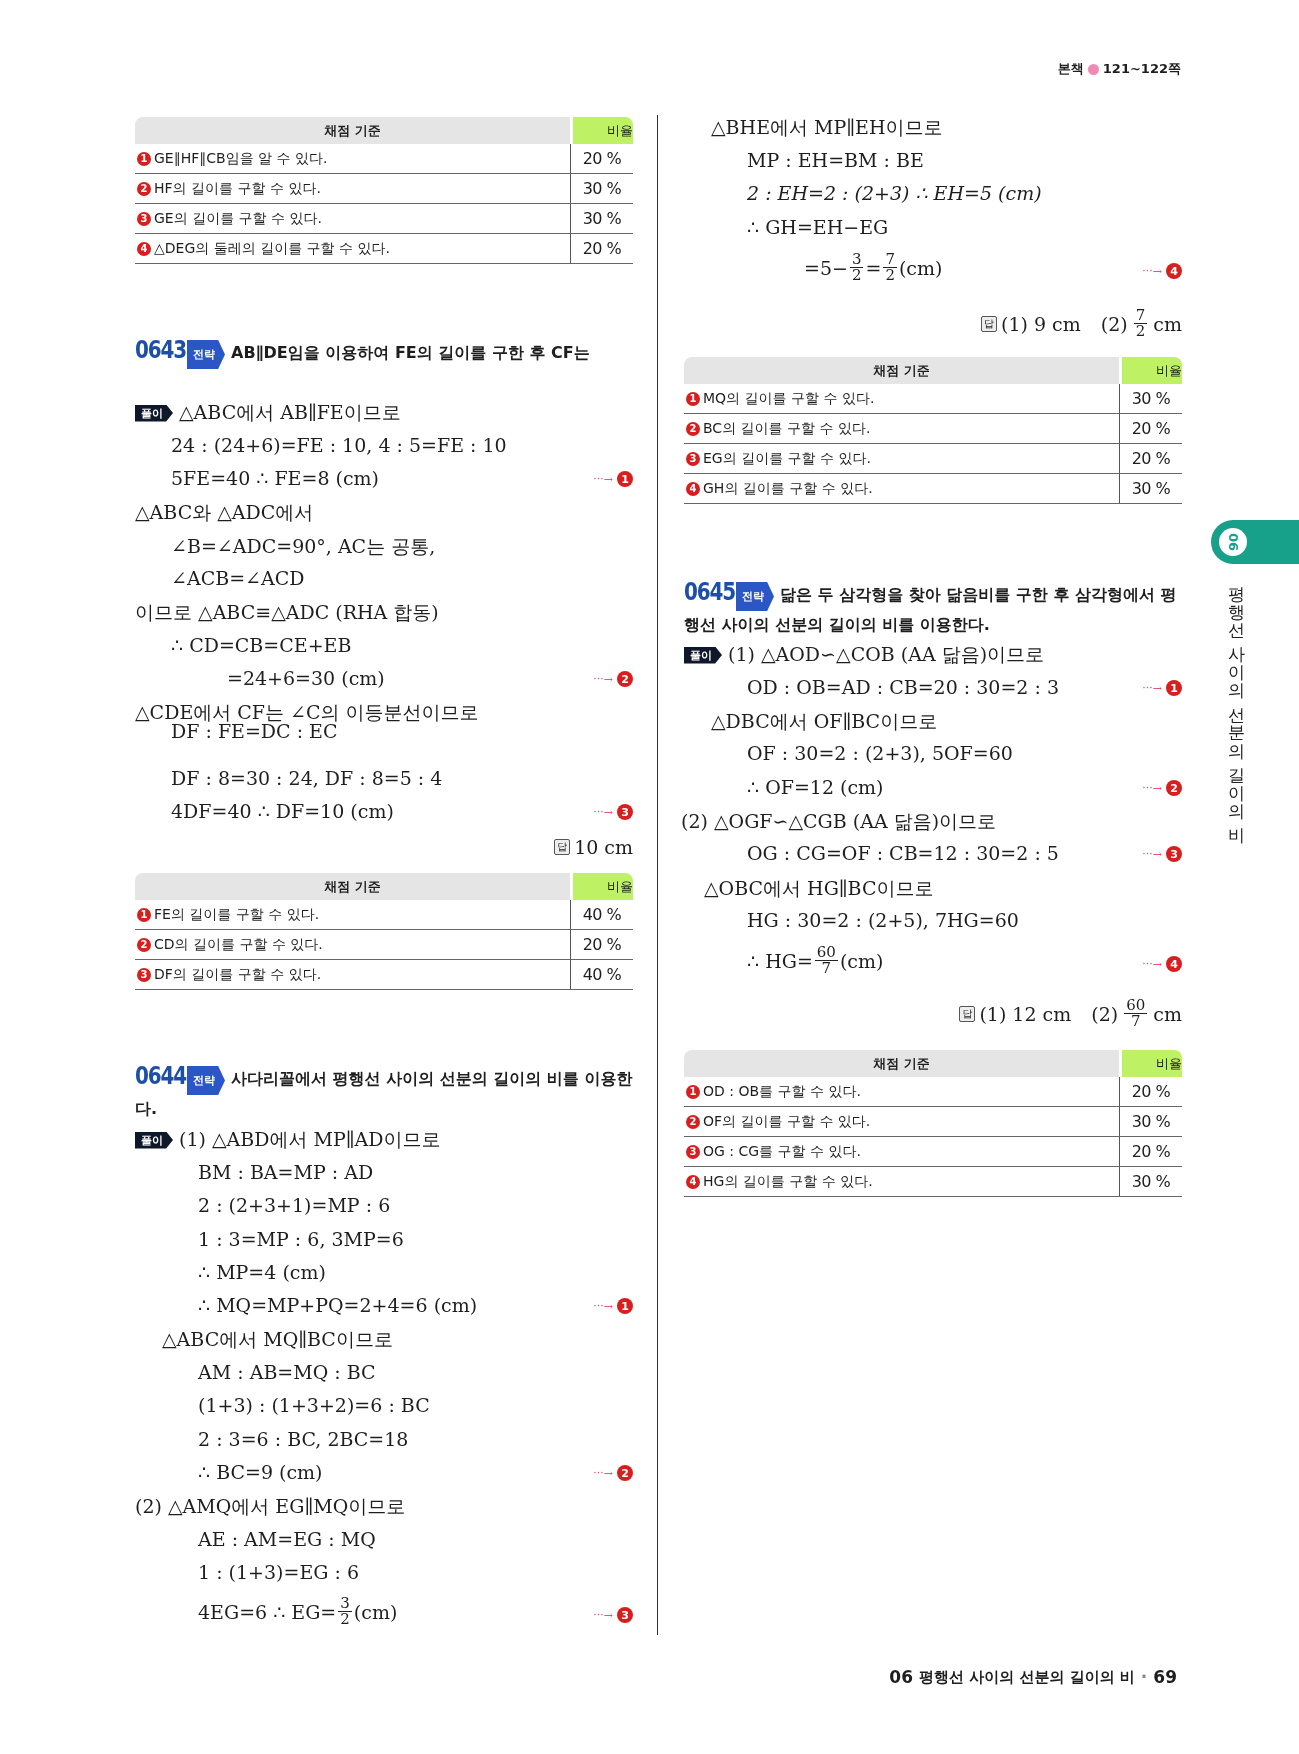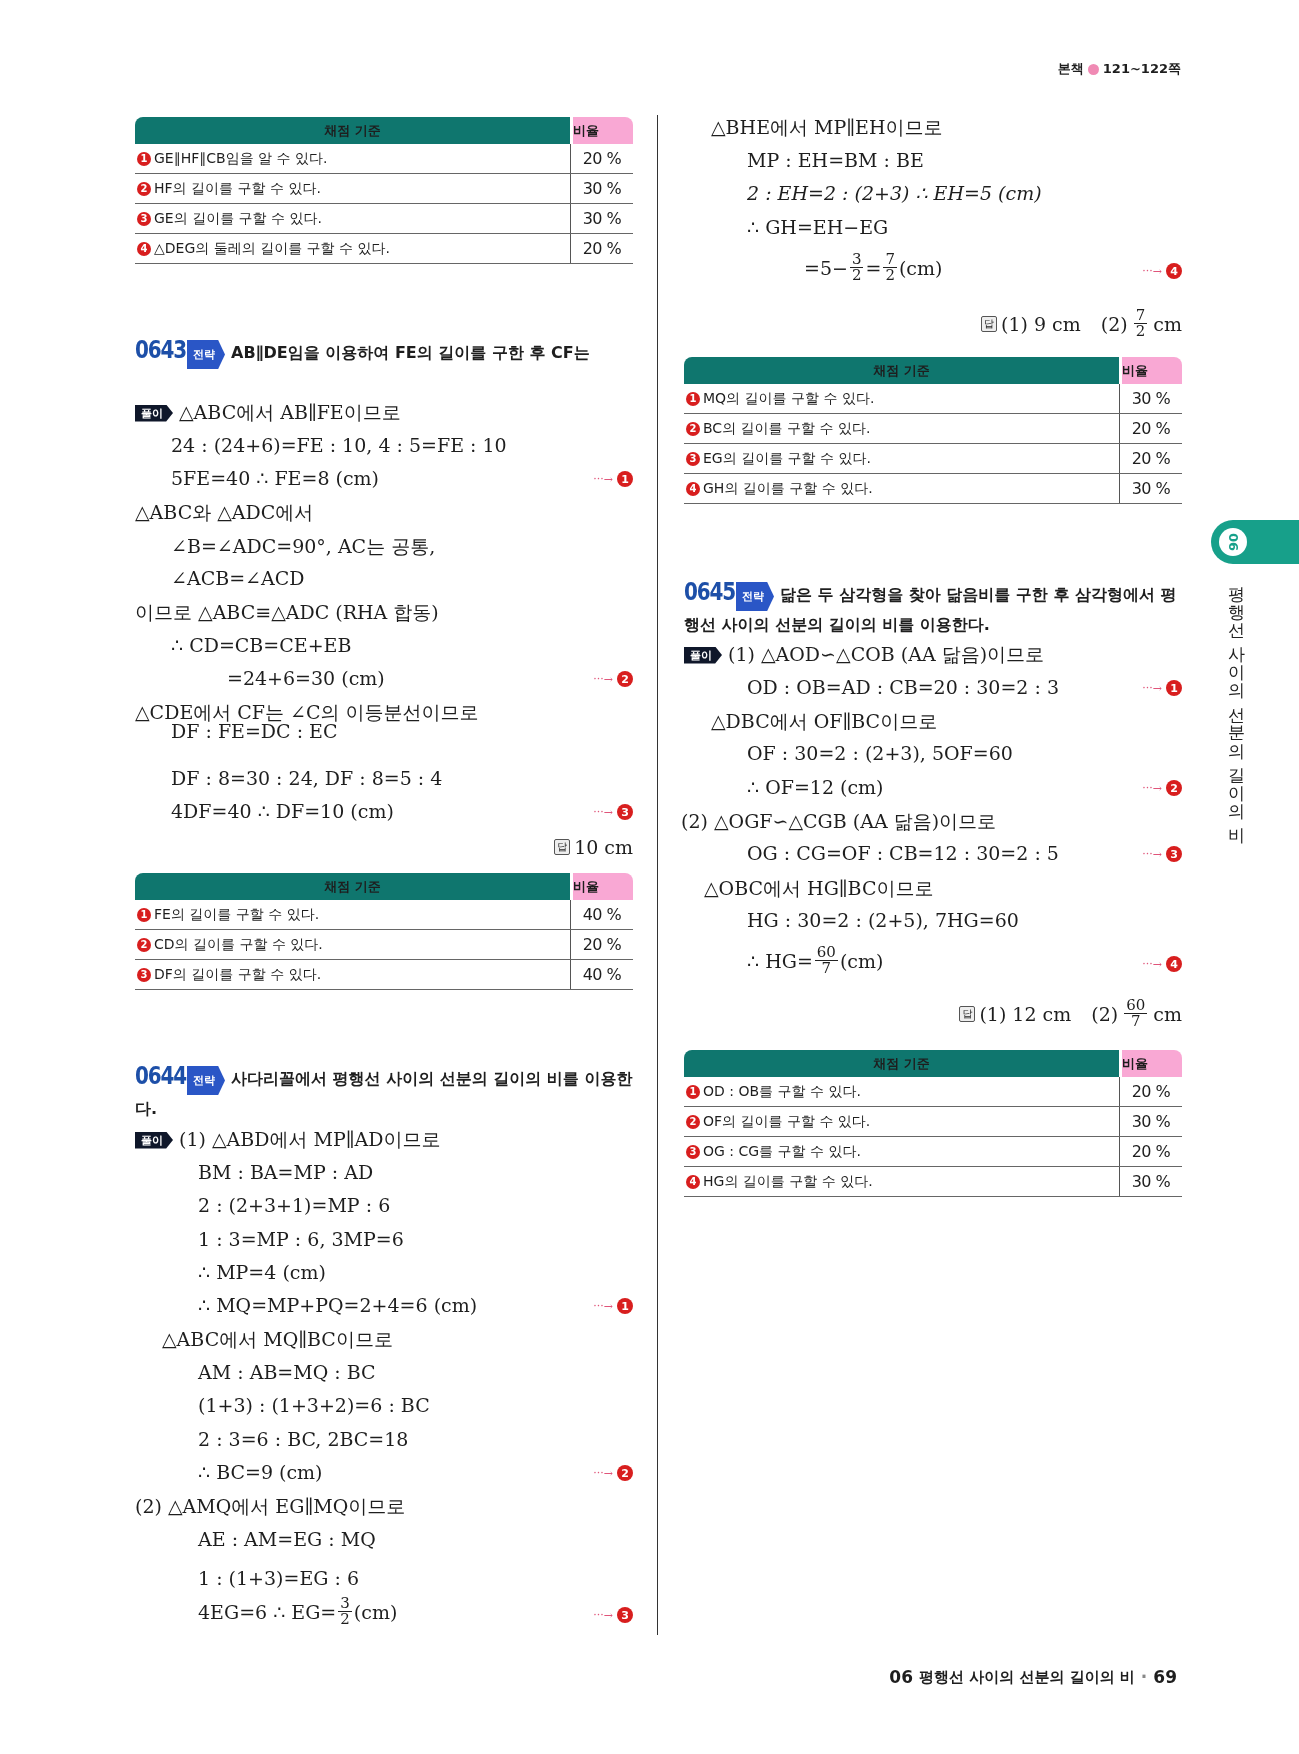--- a/index.html
+++ b/index.html
@@ -5,22 +5,22 @@
   * { box-sizing: border-box; margin: 0; padding: 0; }
   body { width: 1299px; height: 1754px; background: #ffffff; position: relative; font-family: "DejaVu Serif", serif; color: #1e1e1e; overflow: hidden; }
   .hdr { position: absolute; top: 60px; right: 118px; font-family: "DejaVu Sans", sans-serif; font-weight: bold; font-size: 13px; display: flex; align-items: center; gap: 4px; }
   .hdr .dot { display: inline-block; width: 11px; height: 11px; border-radius: 50%; background: #f08ab4; }
   .col { position: absolute; top: 0; }
   .col-left { left: 135px; width: 498px; }
   .col-right { left: 684px; width: 498px; }
   .vline { position: absolute; left: 657px; top: 115px; width: 1px; height: 1520px; background: #333; }
   .tbl { position: absolute; width: 498px; font-family: "DejaVu Sans", sans-serif; font-size: 14px; }
   .tbl .th { display: flex; height: 27px; }
-  .tbl .th .c1 { flex: 1; background: #0f766e; border-radius: 8px 0 0 0; text-align: center; font-weight: bold; line-height: 27px; font-size: 13px; }
-  .tbl .th .c2 { width: 60px; margin-left: 3px; background: #f9a8d4; border-radius: 0 8px 0 0; text-align: left; font-weight: bold; line-height: 27px; font-size: 13px; }
+  .tbl .th .c1 { flex: 1; background: #e5e5e5; border-radius: 8px 0 0 0; text-align: center; font-weight: bold; line-height: 27px; font-size: 13px; }
+  .tbl .th .c2 { width: 60px; margin-left: 3px; background: #bef264; border-radius: 0 8px 0 0; text-align: right; font-weight: normal; line-height: 27px; font-size: 13px; }
   .tbl .tr { display: flex; height: 30px; border-bottom: 1px solid #666; align-items: center; }
   .tbl .tr .c1 { flex: 1; padding-left: 2px; display: flex; align-items: center; gap: 3px; }
   .tbl .tr .c2 { width: 63px; border-left: 1.5px solid #555; height: 100%; text-align: center; line-height: 30px; font-size: 16px; letter-spacing: -0.5px; }
   .num { display: inline-flex; width: 14px; height: 14px; border-radius: 50%; background: #d81e1e; color: #fff; font-size: 10px; font-weight: bold; align-items: center; justify-content: center; font-family: "DejaVu Sans", sans-serif; flex-shrink: 0; }
   .line { position: absolute; font-size: 19px; white-space: nowrap; display: flex; align-items: center; }
   .marker { position: absolute; right: 0; display: flex; align-items: center; gap: 4px; color: #e0557a; font-size: 11px; }
   .marker .num { width: 16px; height: 16px; font-size: 11px; }
   .probnum { font-family: "DejaVu Sans", sans-serif; font-weight: bold; font-size: 25px; color: #1d4fa8; letter-spacing: -1.5px; transform: scaleX(0.8); transform-origin: left; display: inline-block; width: 52px; }
   .badge { display: inline-block; font-family: "DejaVu Sans", sans-serif; font-size: 11px; font-weight: bold; color: #fff; padding: 1px 10px 1px 6px; margin-right: 6px; clip-path: polygon(0 0, 82% 0, 100% 50%, 82% 100%, 0 100%); }
   .badge.strat { background: #2a56c6; }
@@ -154,21 +154,21 @@
   <div class="line" style="top:1294px; left:63px;">∴ MQ=MP+PQ=2+4=6 (cm)</div>
   <div class="marker" style="top:1298px;">···→<span class="num">1</span></div>
   <div class="line" style="top:1327px; left:27px;">△ABC에서 MQ∥BC이므로</div>
   <div class="line" style="top:1361px; left:63px;">AM : AB=MQ : BC</div>
   <div class="line" style="top:1394px; left:63px;">(1+3) : (1+3+2)=6 : BC</div>
   <div class="line" style="top:1428px; left:63px;">2 : 3=6 : BC,     2BC=18</div>
   <div class="line" style="top:1461px; left:63px;">∴ BC=9 (cm)</div>
   <div class="marker" style="top:1465px;">···→<span class="num">2</span></div>
   <div class="line" style="top:1494px; left:0;">(2) △AMQ에서 EG∥MQ이므로</div>
   <div class="line" style="top:1528px; left:63px;">AE : AM=EG : MQ</div>
-  <div class="line" style="top:1561px; left:63px;margin-top:6px;">1 : (1+3)=EG : 6</div>
+  <div class="line" style="top:1561px; left:63px;">1 : (1+3)=EG : 6</div>
   <div class="line" style="top:1596px; left:63px;">
       <span>4EG=6      ∴ EG=</span>
       <span class="frac">
         <span class="n">3</span>
         <span>2</span>
       </span>
       <span>(cm)</span>
     </div>
   <div class="marker" style="top:1607px;">···→<span class="num">3</span></div>
 </div>

